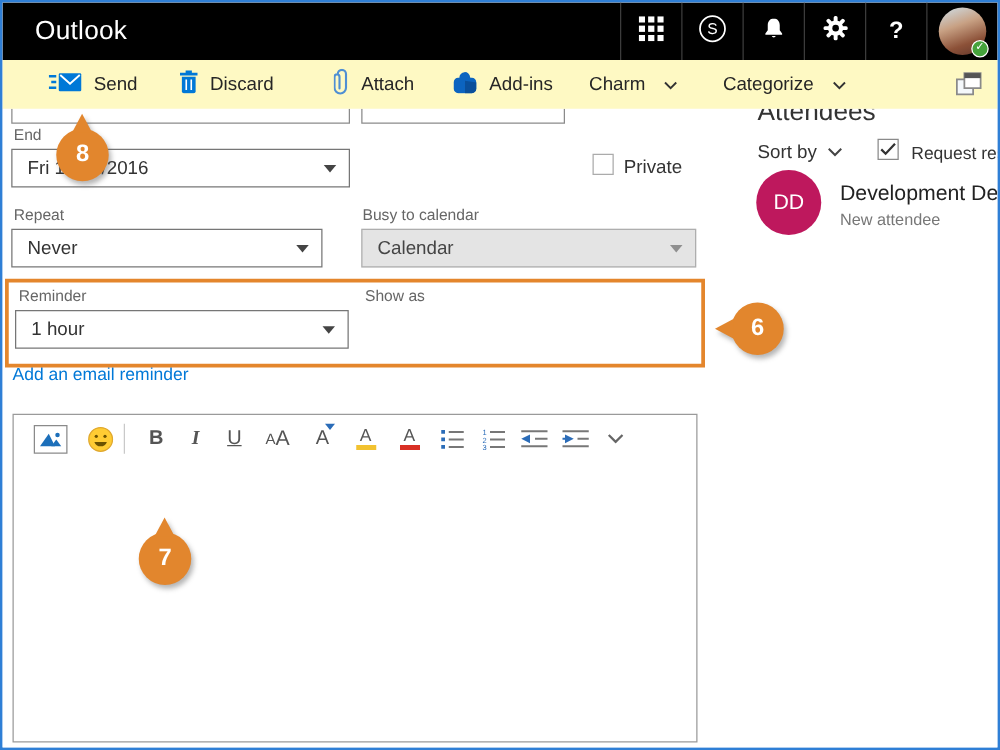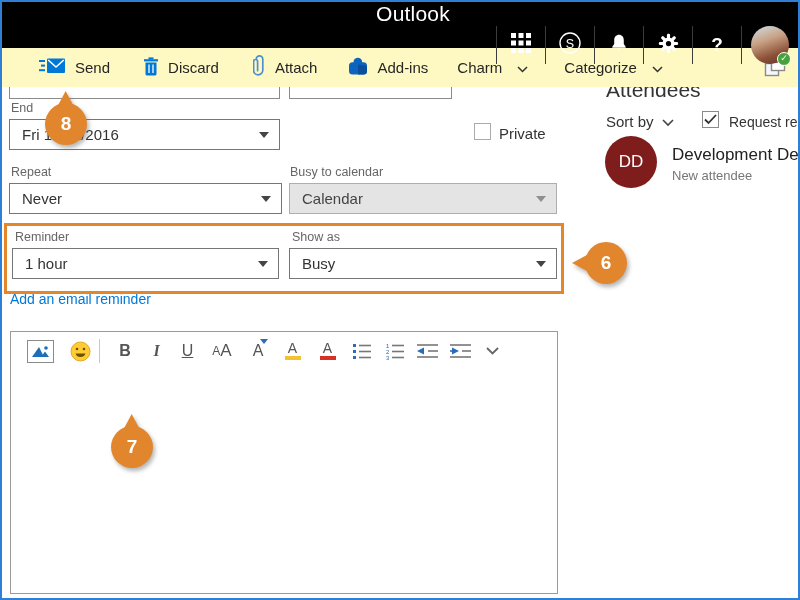--- a/index.html
+++ b/index.html
@@ -2,21 +2,21 @@
 <html><head>
 <meta charset="utf-8">
 <style>
   * { margin:0; padding:0; box-sizing:border-box; }
   body { font-family:"Liberation Sans","DejaVu Sans",sans-serif; background:#888; }
   .frame { position:relative; width:800px; height:600px; border:2px solid #2f7fd6;
            background:#fff; overflow:hidden; }
 
   
   .topbar { position:absolute; left:0; top:0; right:0; height:46px; background:#000;
-            display:flex; align-items:center; z-index:30;flex-direction:column; }
+            display:flex; align-items:center; z-index:30; }
   .app-title { color:#fff; font-size:21px; font-weight:400; margin-left:26px; letter-spacing:.2px; }
   .topbar-right { margin-left:auto; display:flex; height:100%; align-items:stretch; }
   .tb-cell { width:49px; display:flex; align-items:center; justify-content:center;
              border-left:1px solid #3c3c3c; cursor:pointer; }
   .tb-cell.avatar-cell { width:57px; }
   .help-glyph { color:#fff; font-size:19px; font-weight:bold; }
   .avatar { position:relative; width:38px; height:38px; border-radius:50%;
             background:linear-gradient(160deg,#cfe0ea 0%,#c8a184 38%,#8c5138 72%,#5f352a 100%); }
   .avatar-badge { position:absolute; right:-2px; bottom:-2px; width:14px; height:14px;
                   border-radius:50%; background:#46a33c; border:1.5px solid #fff;
@@ -63,21 +63,21 @@
            transform:translateY(-50%); width:0; height:0;
            border-top:8px solid transparent; border-bottom:8px solid transparent;
            border-right:15px solid #e2862d; }
 
   
   .attendees-title { font-size:21px; color:#333; font-weight:400; }
   .sortby { font-size:15px; color:#333; display:flex; align-items:center; gap:8px; cursor:pointer; }
   .req-cb { position:absolute; width:17px; height:17px; border:1px solid #8a8a8a; background:#fff;
             display:flex; align-items:center; justify-content:center; cursor:pointer; }
   .req-lbl { font-size:14px; color:#333; white-space:nowrap; }
-  .dd-avatar { position:absolute; width:52px; height:52px; border-radius:50%; background:#7f1d1d;
+  .dd-avatar { position:absolute; width:52px; height:52px; border-radius:50%; background:#be185d;
                color:#fff; font-size:17px; display:flex; align-items:center; justify-content:center; }
   .att-name { font-size:17px; color:#222; white-space:nowrap; }
   .att-sub { font-size:13px; color:#777; margin-top:3px; }
 
   
   .editor { position:absolute; left:8px; top:244px; width:548px; height:263px;
             border:1px solid #9a9a9a; background:#fff; }
   .ed-toolbar { display:flex; align-items:center; height:38px; padding-left:16px; gap:0; }
   .ed-btn { display:flex; align-items:center; justify-content:center; height:26px;
             cursor:pointer; color:#555; }
@@ -176,21 +176,21 @@
             <line x1="0" y1="4" x2="6" y2="4"></line>
               <line x1="2" y1="8.6" x2="6" y2="8.6"></line>
               <line x1="0" y1="13.2" x2="6" y2="13.2"></line>
           </g>
           <rect x="8" y="1.5" width="18" height="14.5" rx="1" fill="#0078d7"></rect>
           <polyline points="9.2,3 17,10 24.8,3" fill="none" stroke="#fff" stroke-width="1.5"></polyline>
         </svg>
       </span>
       <span>Send</span>
     </div>
-    <div class="cmd" style="margin-right:34px;">
+    <div class="cmd" style="margin-right:48px;">
       <span>
         <svg width="16" height="19" viewBox="0 0 16 19">
           <rect x="1" y="2.2" width="14" height="2.2" fill="#0078d7"></rect>
           <rect x="5.5" y="0.4" width="5" height="2" fill="#0078d7"></rect>
           <path fill="#0078d7" d="M2.5 5.4h11V17a1.6 1.6 0 0 1-1.6 1.6H4.1A1.6 1.6 0 0 1 2.5 17z"></path>
           <line x1="6" y1="7.5" x2="6" y2="16" stroke="#fff" stroke-width="1.3"></line>
           <line x1="10" y1="7.5" x2="10" y2="16" stroke="#fff" stroke-width="1.3"></line>
         </svg>
       </span>
       <span>Discard</span>
@@ -244,41 +244,37 @@
 
     <div class="abs lbl" style="left:9px; top:14px;">End</div>
     <div class="sel" style="left:7px; top:32px; width:271px;">
       <span>Fri 10/21/2016</span>
         <span class="arrow"></span>
     </div>
     <div class="cb" style="left:472px; top:36px;"></div>
     <div class="abs" style="left:497px; top:38px; font-size:15px; color:#333;">Private</div>
 
     <div class="abs lbl" style="left:9px; top:78px;">Repeat</div>
-    <div class="sel" style="left:7px; top:96px; width:273px;">
+    <div class="sel" style="left:7px; top:96px; width:249px;">
       <span>Never</span>
         <span class="arrow"></span>
     </div>
     <div class="abs lbl" style="left:288px; top:78px;">Busy to calendar</div>
     <div class="sel disabled" style="left:287px; top:96px; width:268px;">
       <span>Calendar</span>
         <span class="arrow"></span>
     </div>
 
     <div class="hl-box" style="left:2px; top:136px; width:560px; height:71px;"></div>
     <div class="abs lbl" style="left:13px; top:143px;">Reminder</div>
     <div class="sel" style="left:10px; top:161px; width:267px;">
       <span>1 hour</span>
         <span class="arrow"></span>
     </div>
     <div class="abs lbl" style="left:290px; top:143px;">Show as</div>
-    <div class="sel" style="left:287px; top:161px; width:268px;">
-      <span>Busy</span>
-        <span class="arrow"></span>
-    </div>
 
     <div class="abs link" style="left:8px; top:204px;">Add an email reminder</div>
 
     <div class="editor">
       <div class="ed-toolbar">
         <div class="ed-btn img-btn">
           <svg width="21" height="15" viewBox="0 0 21 15">
             <polygon points="2,13 9,3 14,13" fill="#1c6fba"></polygon>
             <polygon points="11,13 15,7.5 19,13" fill="#1c6fba"></polygon>
             <circle cx="16" cy="4" r="1.8" fill="#1c6fba"></circle>

